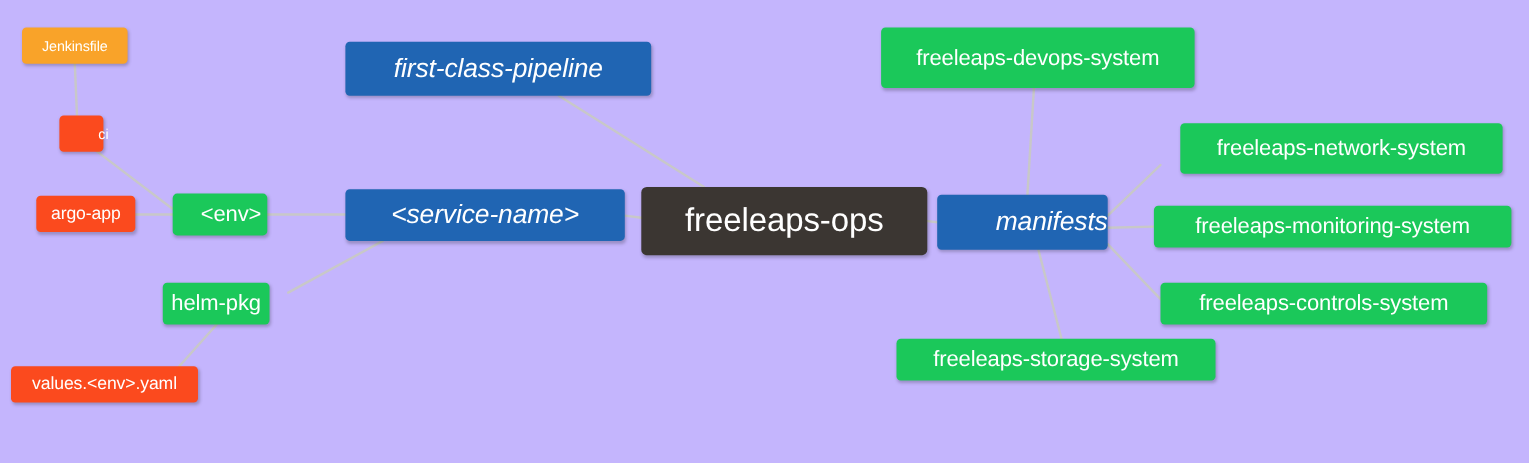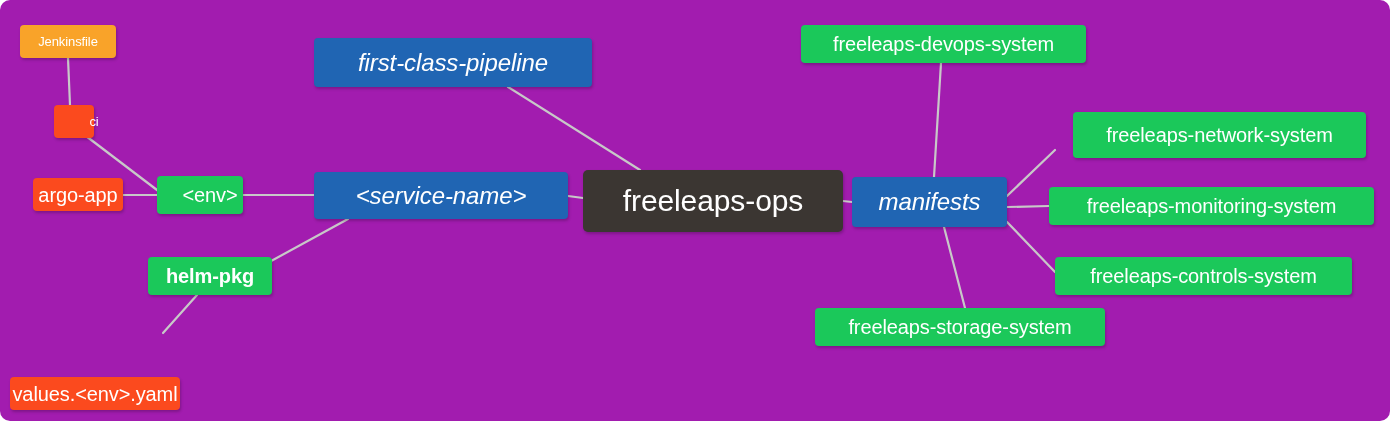--- a/index.html
+++ b/index.html
@@ -8,23 +8,22 @@
     padding: 0;
     background: #ffffff;
   }
   body {
     font-family: "Liberation Sans", sans-serif;
   }
   #canvas {
     position: relative;
     width: 1390px;
     height: 421px;
-    background: #a21caf;
+    background: #c4b5fd;
     overflow: hidden;
-    border-radius: 10px;
   }
   #edge-layer {
     position: absolute;
     left: 0;
     top: 0;
     width: 1390px;
     height: 421px;
     pointer-events: none;
   }
   .node {
@@ -53,21 +52,21 @@
   }
   .n-red {
     background: #FB4A1E;
   }
   .n-orange {
     background: #F9A329;
   }
   .sz-xl { font-size: 30px; }
   .sz-lg { font-size: 24px; font-style: italic; }
   .sz-md { font-size: 20px; }
-  .sz-sm { font-size: 20px; }
+  .sz-sm { font-size: 16px; }
   .sz-xs { font-size: 13px; }
 </style>
 </head>
 <body>
 
 <div id="canvas">
   <svg id="edge-layer" width="1390" height="421" viewBox="0 0 1390 421">
       <line x1="68" y1="58" x2="70" y2="105" stroke="#c8c8c8" stroke-width="2.2" stroke-linecap="round"></line>
       <line x1="86" y1="136" x2="157" y2="190" stroke="#c8c8c8" stroke-width="2.2" stroke-linecap="round"></line>
       <line x1="123" y1="195" x2="157" y2="195" stroke="#c8c8c8" stroke-width="2.2" stroke-linecap="round"></line>
@@ -89,39 +88,39 @@
       </div>
       <div class="node n-red sz-xs" style="left: 54px; top: 105px; width: 32px; height: 33px; padding-left: 40px;">
         <span>ci</span>
       </div>
       <div class="node n-red sz-sm" style="left: 33px; top: 178px; width: 90px; height: 33px;">
         <span>argo-app</span>
       </div>
       <div class="node n-green sz-md" style="left: 157px; top: 176px; width: 86px; height: 38px; padding-left: 20px;">
         <span>&lt;env&gt;</span>
       </div>
-      <div class="node n-green sz-md" style="left: 148px; top: 257px; width: 124px; height: 38px; font-weight: bold;">
+      <div class="node n-green sz-md" style="left: 148px; top: 257px; width: 97px; height: 38px;">
         <span>helm-pkg</span>
       </div>
-      <div class="node n-red sz-sm" style="left: 10px; top: 333px; width: 170px; height: 33px; margin-top: 44px;">
+      <div class="node n-red sz-sm" style="left: 10px; top: 333px; width: 170px; height: 33px;">
         <span>values.&lt;env&gt;.yaml</span>
       </div>
       <div class="node n-blue sz-lg" style="left: 314px; top: 38px; width: 278px; height: 49px;">
         <span>first-class-pipeline</span>
       </div>
       <div class="node n-blue sz-lg" style="left: 314px; top: 172px; width: 254px; height: 47px; text-align: right;">
         <span>&lt;service-name&gt;</span>
       </div>
       <div class="node n-root sz-xl" style="left: 583px; top: 170px; width: 260px; height: 62px;">
         <span>freeleaps-ops</span>
       </div>
-      <div class="node n-blue sz-lg" style="left: 852px; top: 177px; width: 155px; height: 50px;">
+      <div class="node n-blue sz-lg" style="left: 852px; top: 177px; width: 155px; height: 50px; justify-content: flex-end;">
         <span>manifests</span>
       </div>
-      <div class="node n-green sz-md" style="left: 801px; top: 25px; width: 285px; height: 38px;">
+      <div class="node n-green sz-md" style="left: 801px; top: 25px; width: 285px; height: 55px;">
         <span>freeleaps-devops-system</span>
       </div>
       <div class="node n-green sz-md" style="left: 1073px; top: 112px; width: 293px; height: 46px;">
         <span>freeleaps-network-system</span>
       </div>
       <div class="node n-green sz-md" style="left: 1049px; top: 187px; width: 325px; height: 38px;">
         <span>freeleaps-monitoring-system</span>
       </div>
       <div class="node n-green sz-md" style="left: 1055px; top: 257px; width: 297px; height: 38px;">
         <span>freeleaps-controls-system</span>

